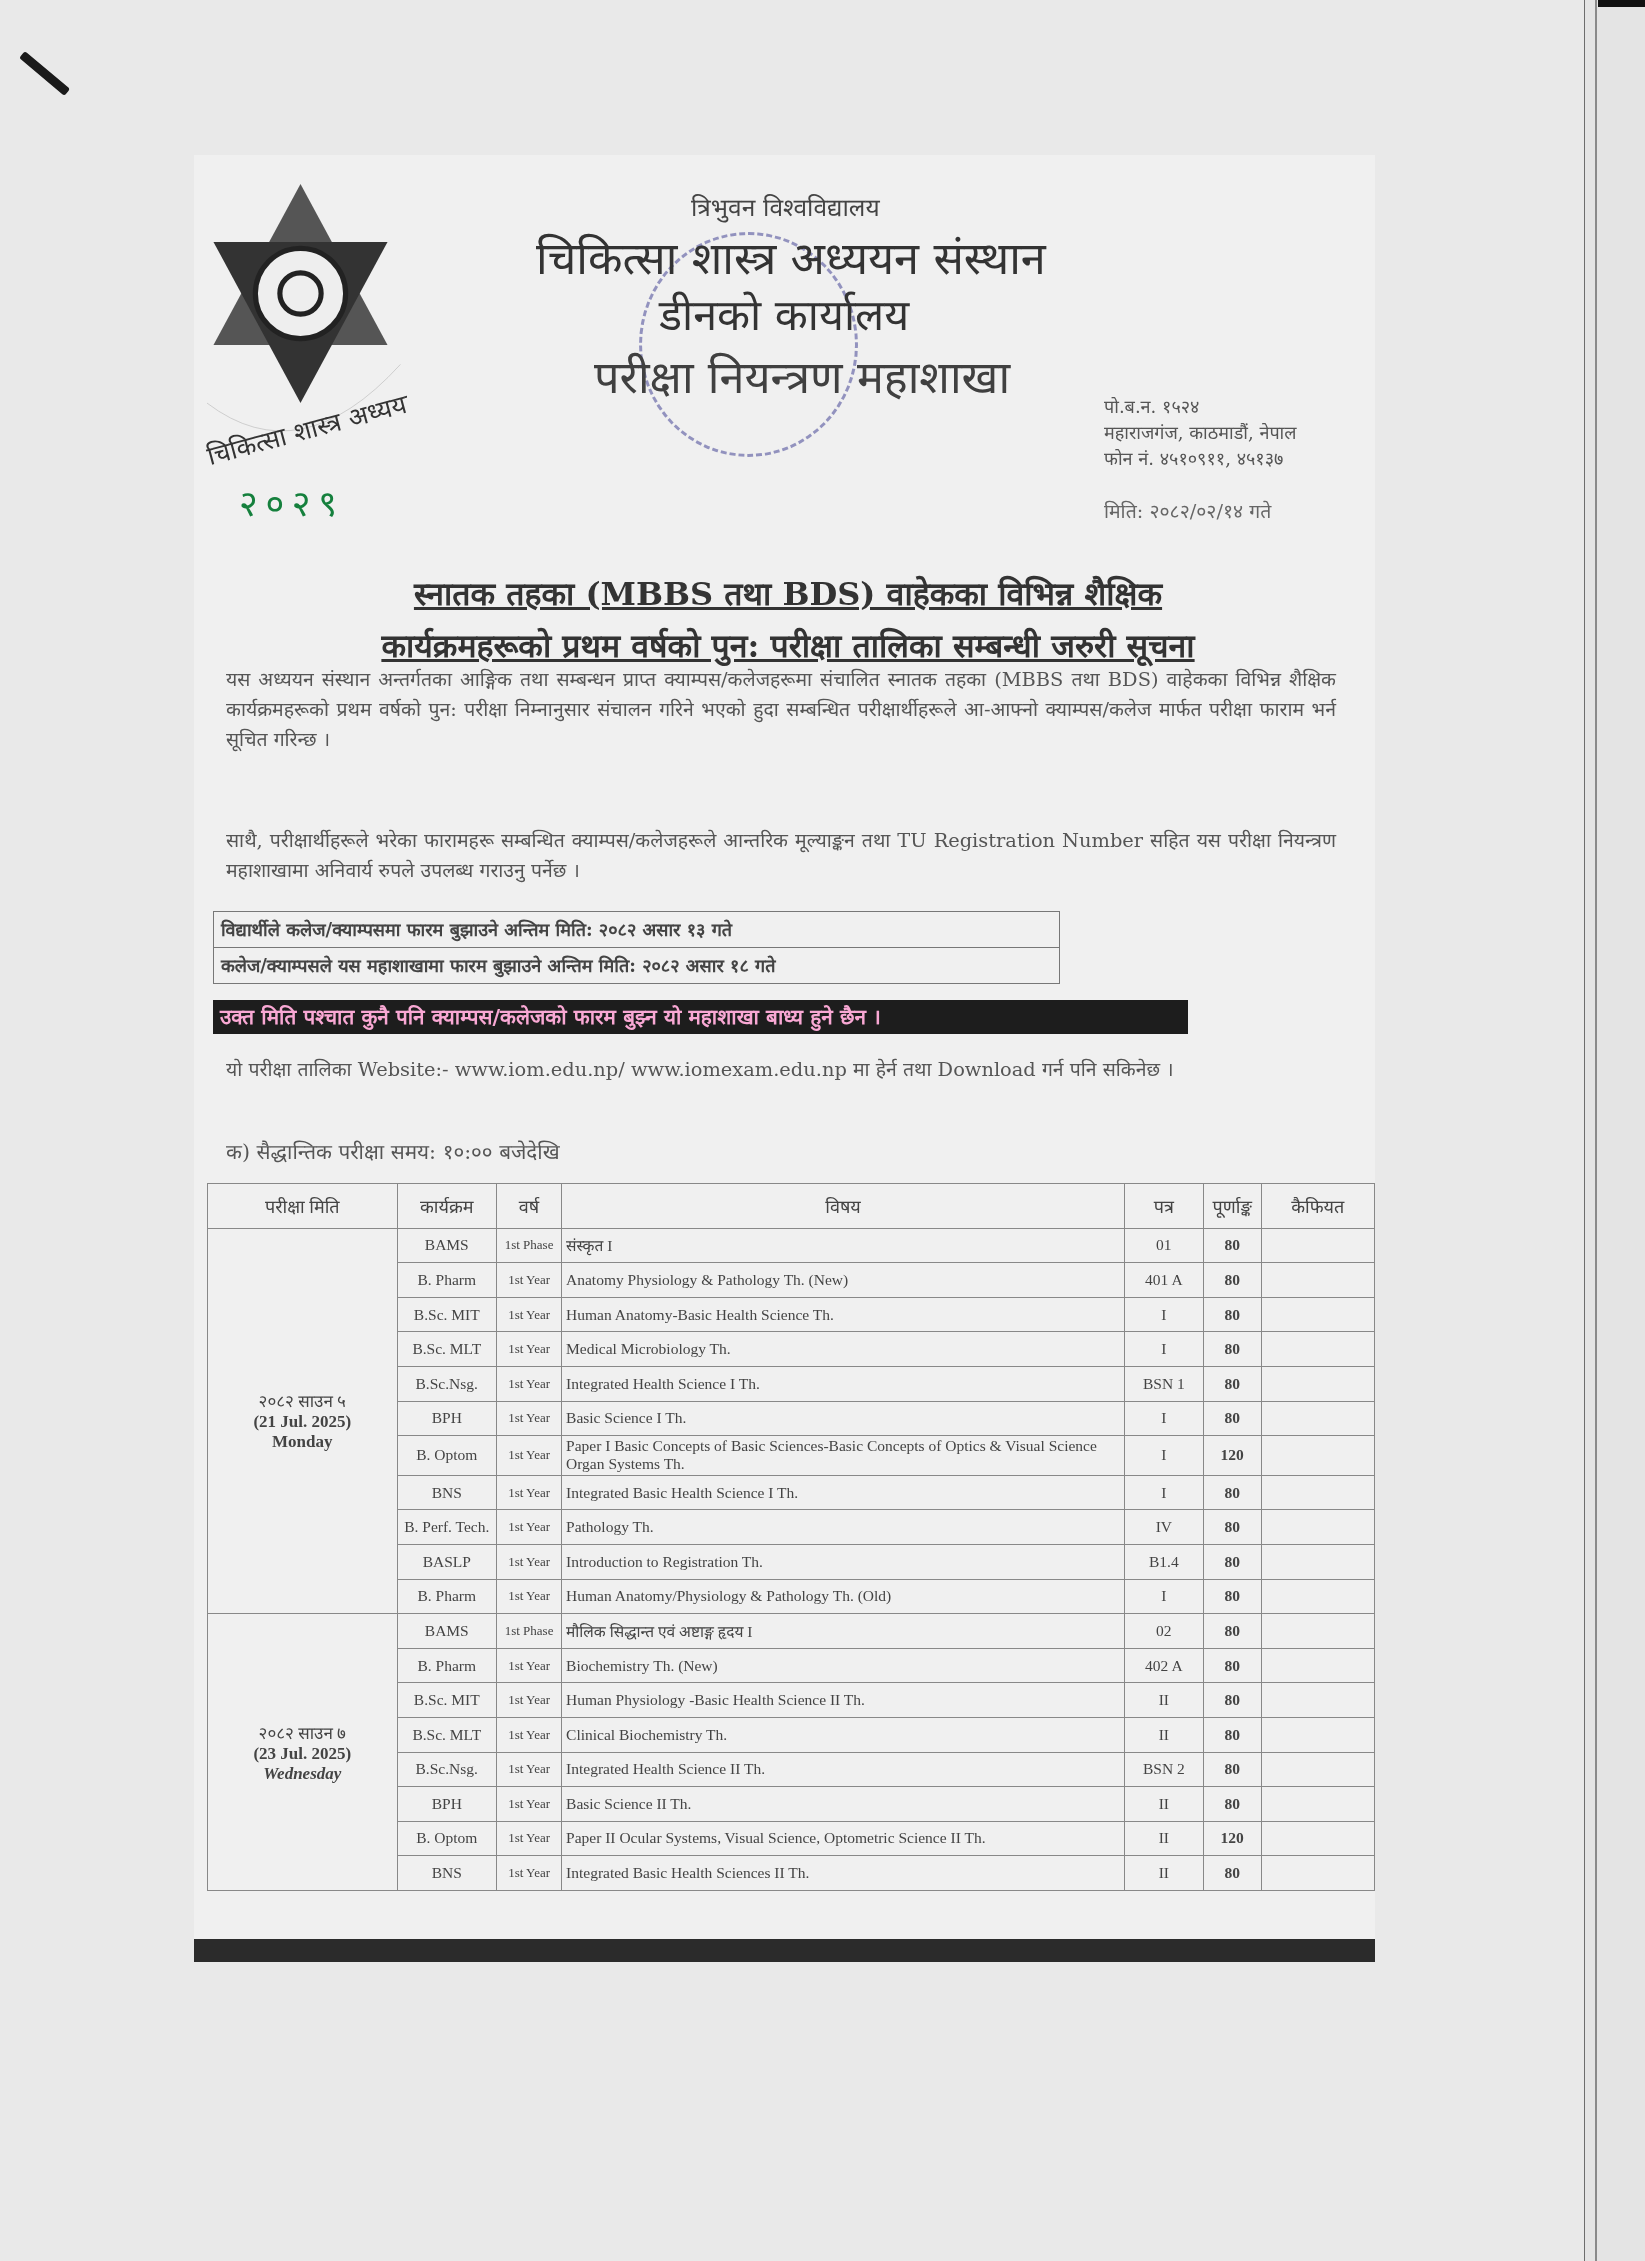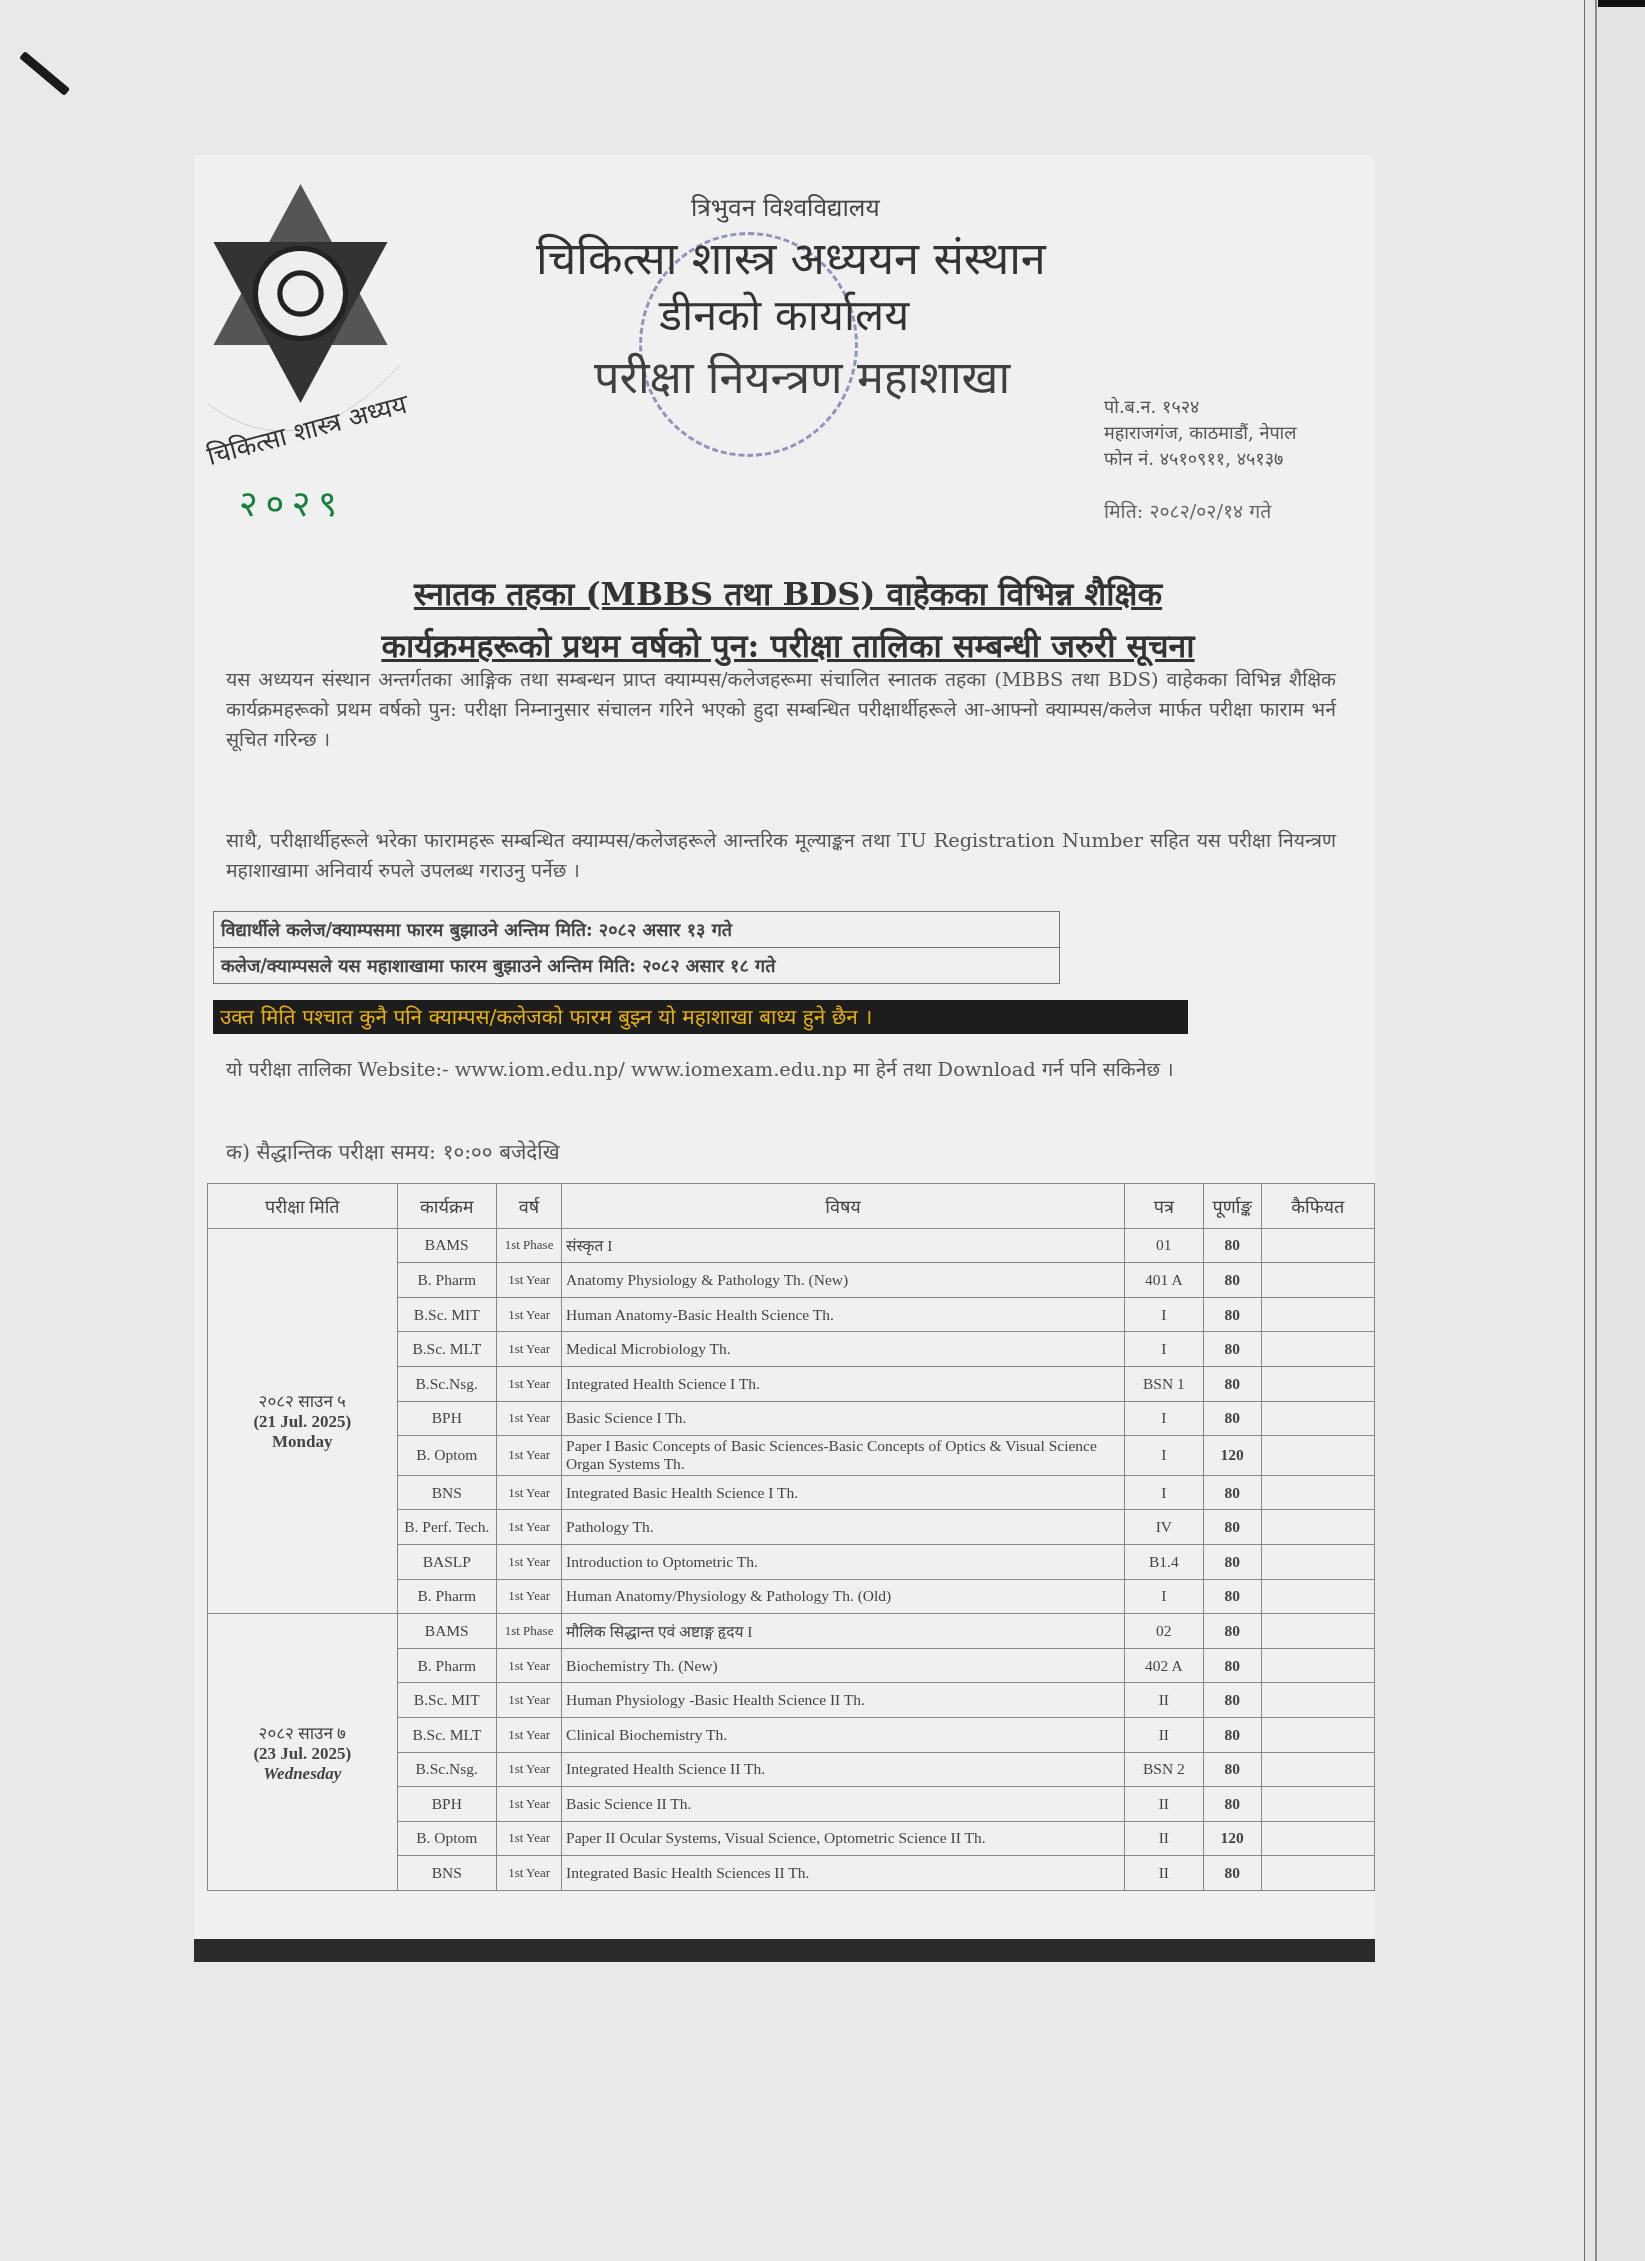--- a/index.html
+++ b/index.html
@@ -28,22 +28,22 @@
 
   .title{position:absolute;left:26px;top:413px;width:1136px;text-align:center;font-size:32px;
        font-weight:bold;color:#333;line-height:52px;}
   .title span{text-decoration:underline;}
   .para{position:absolute;left:32px;width:1110px;font-size:19.4px;line-height:30px;color:#555;text-align:justify;}
   .p1{top:510px;}
   .p2{top:671px;}
   .deadline-box{position:absolute;left:19.4px;top:756px;width:845px;border:1.3px solid #777;}
   .deadline-box div{height:35px;line-height:35px;padding-left:6.5px;font-size:18px;font-weight:bold;color:#444;}
   .deadline-box div+div{border-top:1.3px solid #777;}
-  .warning{position:absolute;left:19.4px;top:845px;width:968px;height:34px;background:#1d1d1d;color:#eab308;
-       font-size:20.7px;font-weight:normal;line-height:34px;padding-left:6.5px;}
+  .warning{position:absolute;left:19.4px;top:845px;width:968px;height:34px;background:#1d1d1d;color:#f9a8d4;
+       font-size:20.7px;font-weight:bold;line-height:34px;padding-left:6.5px;}
   .p3{top:900px;}
   .section{position:absolute;left:32px;top:982px;font-size:20.7px;color:#555;}
 
   table.sched{position:absolute;left:13px;top:1028px;width:1168px;border-collapse:collapse;
        font-family:"Liberation Serif",serif;font-size:15.5px;color:#444;}
   table.sched th,table.sched td{border:1.3px solid #888;padding:1.3px 3.9px;}
   table.sched th{height:41px;font-size:18px;font-weight:normal;}
   table.sched td{height:31px;}
   .c-date{width:168px;text-align:center;font-size:17px;}
   .c-prog{width:84px;text-align:center;}
@@ -189,21 +189,21 @@
           <td class="c-prog">B. Perf. Tech.</td>
           <td class="c-year">1st Year</td>
           <td class="c-subj">Pathology Th.</td>
           <td class="c-paper">IV</td>
           <td class="c-marks">80</td>
           <td class="c-rem"></td>
         </tr>
         <tr>
           <td class="c-prog">BASLP</td>
           <td class="c-year">1st Year</td>
-          <td class="c-subj">Introduction to Optometric Th.</td>
+          <td class="c-subj">Introduction to Registration Th.</td>
           <td class="c-paper">B1.4</td>
           <td class="c-marks">80</td>
           <td class="c-rem"></td>
         </tr>
         <tr>
           <td class="c-prog">B. Pharm</td>
           <td class="c-year">1st Year</td>
           <td class="c-subj">Human Anatomy/Physiology &amp; Pathology Th. (Old)</td>
           <td class="c-paper">I</td>
           <td class="c-marks">80</td>

